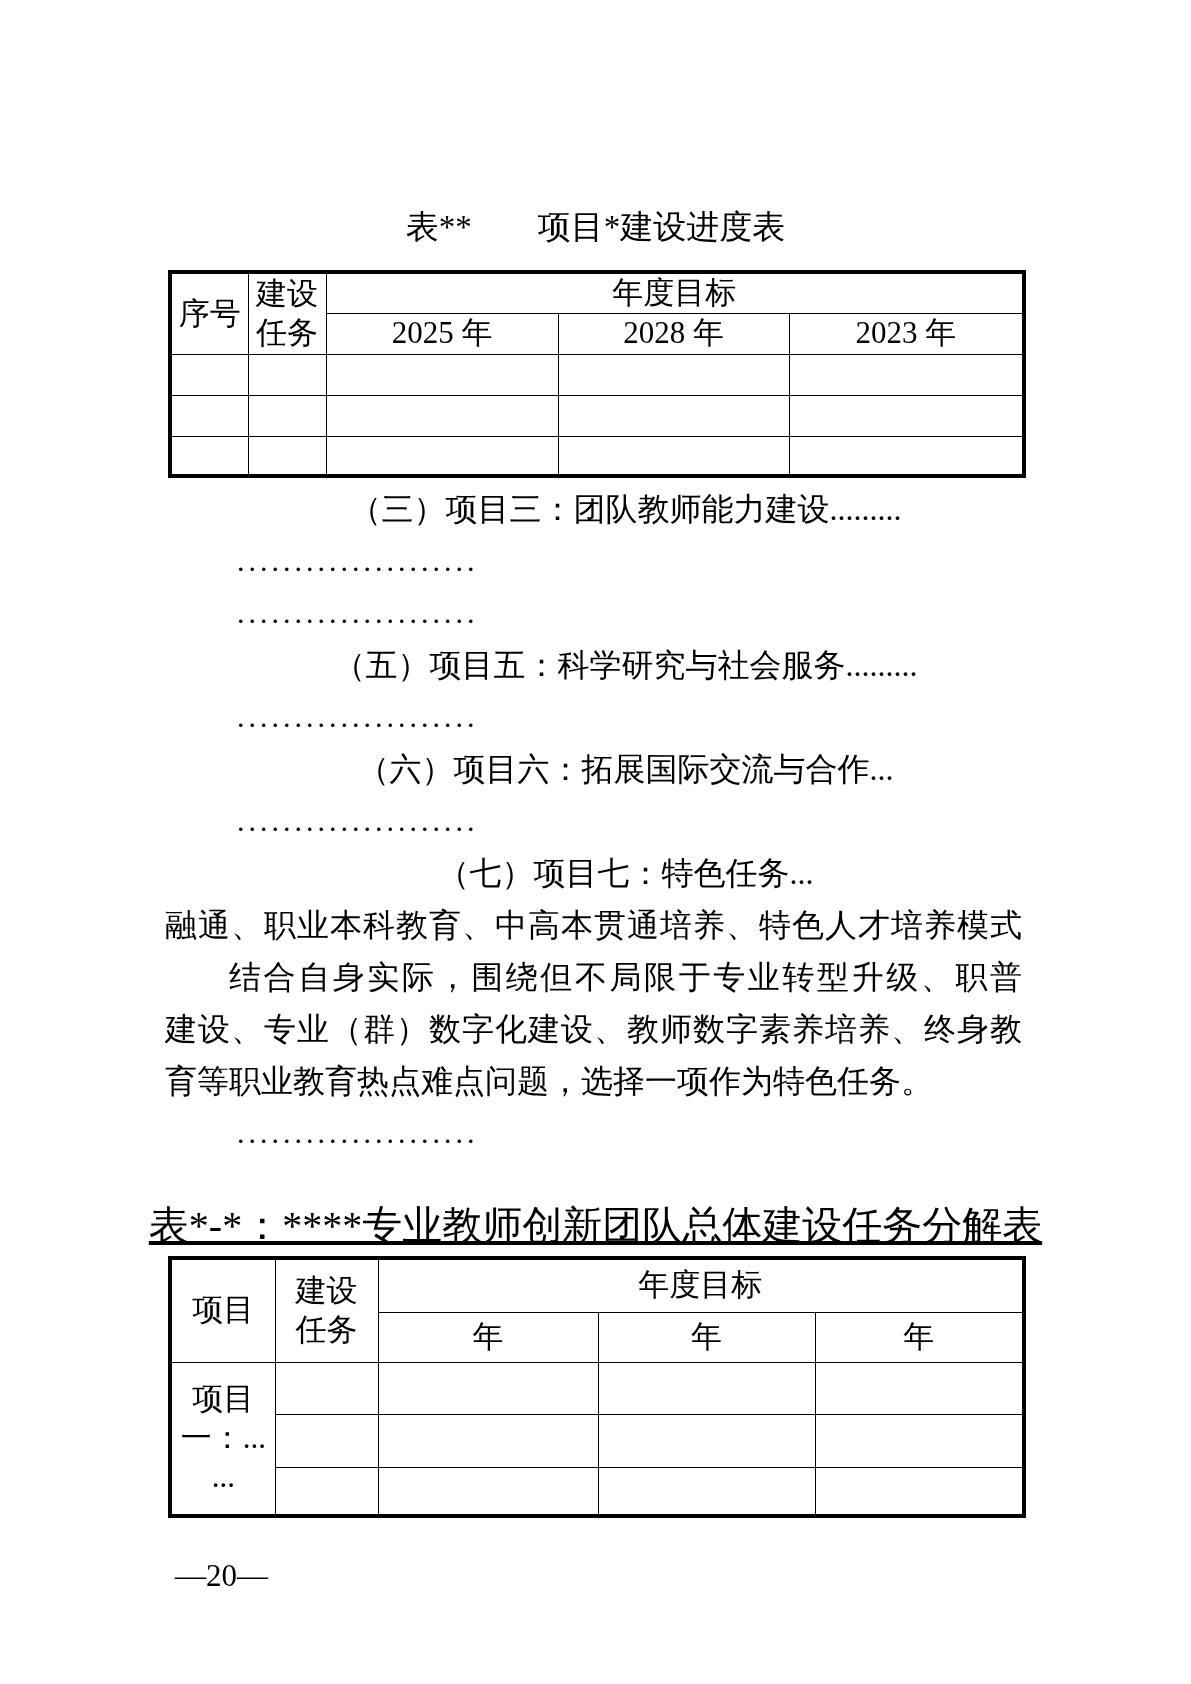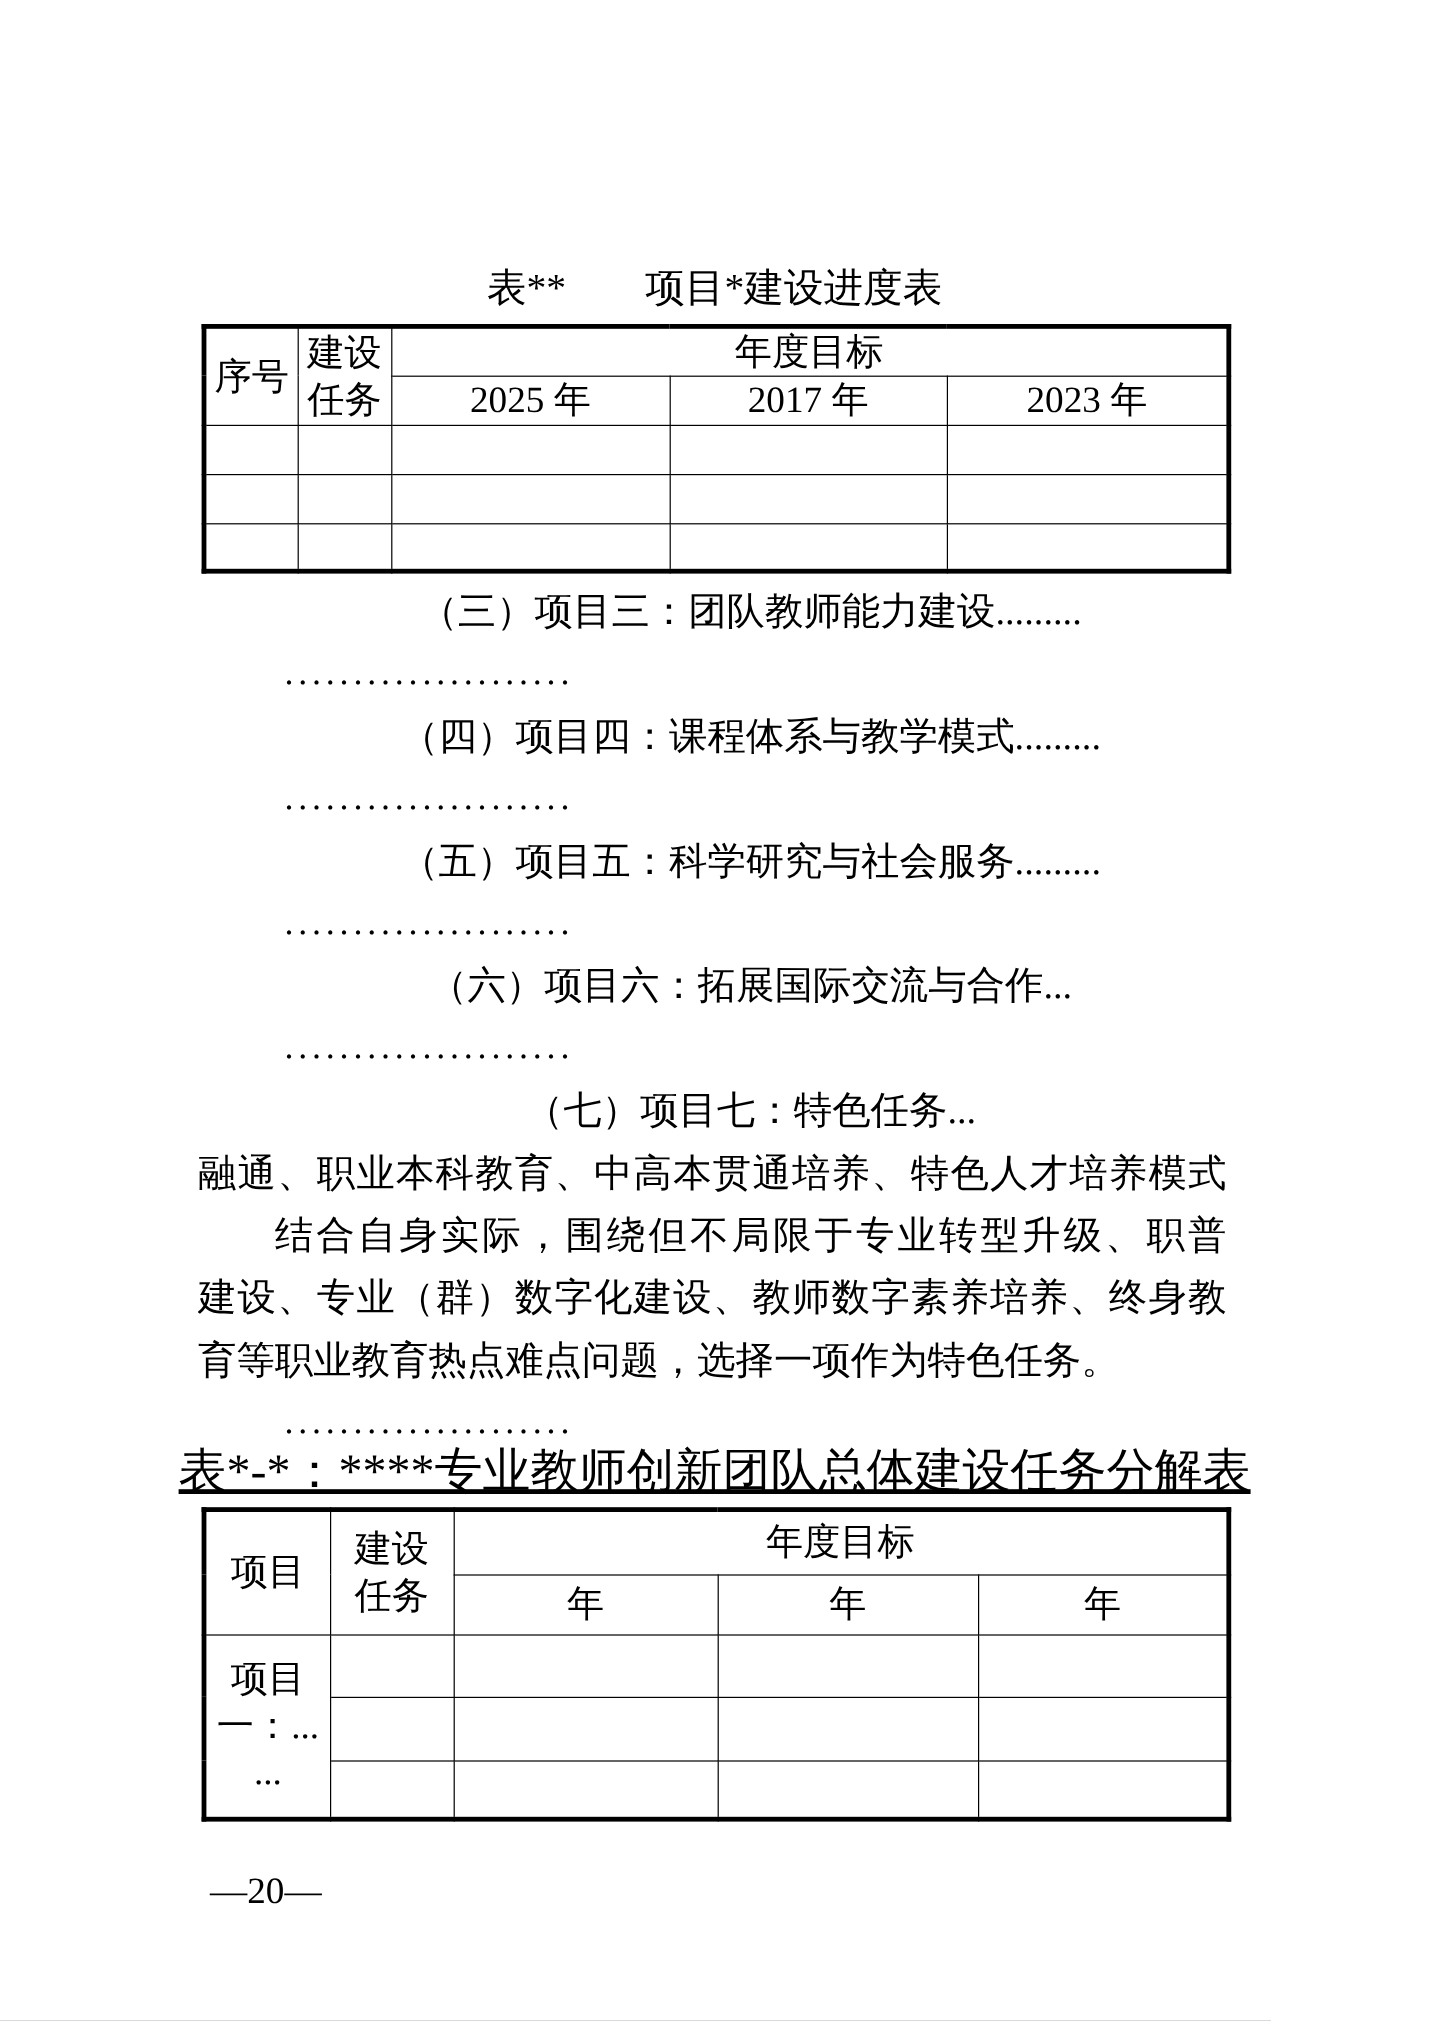--- a/index.html
+++ b/index.html
@@ -13,21 +13,21 @@
     overflow:hidden;
   }
   .t-title{
     position:absolute;
     left:0;width:1191px;
     text-align:center;
     font-size:33px;
     line-height:46px;
     white-space:pre;
   }
-  #title1{top:218px;}
+  #title1{top:204px;}
   #title2{top:1203px;font-size:40px;text-decoration:underline;}
   table.grid{
     position:absolute;
     border-collapse:collapse;
     table-layout:fixed;
     border:4px solid #000;
     font-size:31px;
   }
   table.grid td{
     border:1.6px solid #000;
@@ -89,21 +89,21 @@
     </colgroup>
     <tbody>
       <tr style="height:40px">
         <td rowspan="2" class="hdr-bottom">序号</td>
         <td rowspan="2" class="hdr-bottom">建设
 任务</td>
         <td colspan="3">年度目标</td>
       </tr>
       <tr style="height:41px">
         <td class="hdr-bottom">2025 年</td>
-        <td class="hdr-bottom">2017 年</td>
+        <td class="hdr-bottom">2028 年</td>
         <td class="hdr-bottom">2023 年</td>
       </tr>
       <tr style="height:41px">
         <td></td>
           <td></td>
           <td></td>
           <td></td>
           <td></td>
       </tr>
       <tr style="height:41px">
@@ -119,21 +119,20 @@
           <td></td>
           <td></td>
           <td></td>
       </tr>
     </tbody>
   </table>
 
   <div class="flow">
     <div class="line heading">（三）项目三：团队教师能力建设.........</div>
     <div class="line dots">.....................</div>
-    <div class="line heading">（四）项目四：课程体系与教学模式.........</div>
     <div class="line dots">.....................</div>
     <div class="line heading">（五）项目五：科学研究与社会服务.........</div>
     <div class="line dots">.....................</div>
     <div class="line heading">（六）项目六：拓展国际交流与合作...</div>
     <div class="line dots">.....................</div>
     <div class="line heading">（七）项目七：特色任务...</div>
 
     <div class="para-line">融通、职业本科教育、中高本贯通培养、特色人才培养模式</div>
     <div class="para-line para-first">结合自身实际，围绕但不局限于专业转型升级、职普</div>
     <div class="para-line">建设、专业（群）数字化建设、教师数字素养培养、终身教</div>

